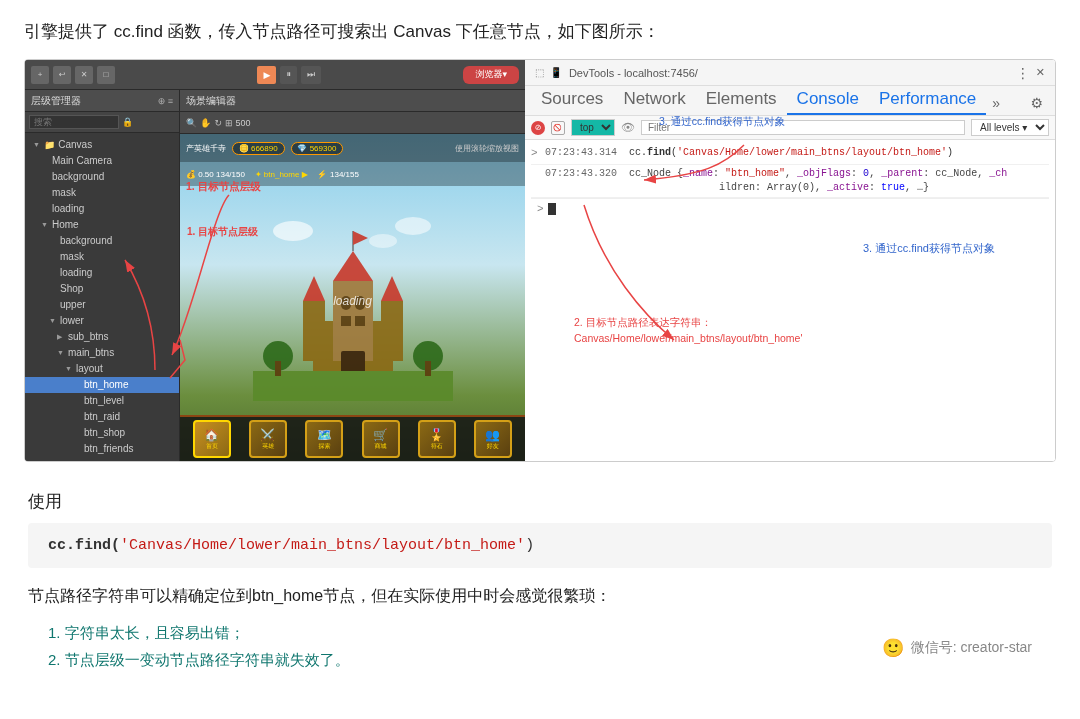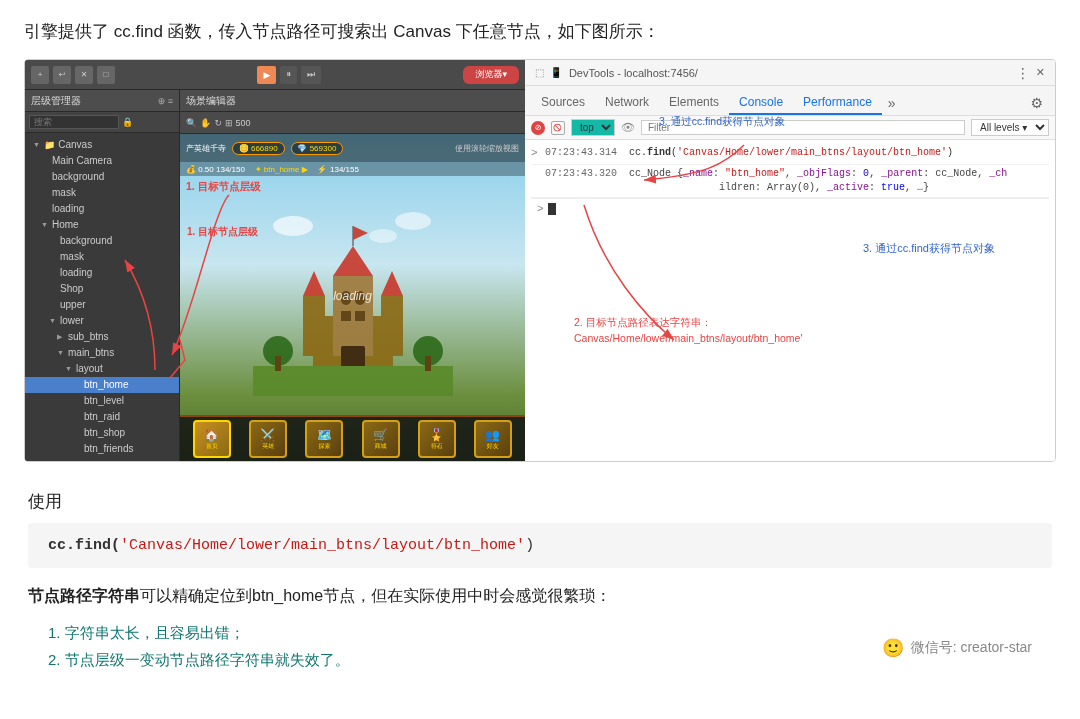--- a/index.html
+++ b/index.html
@@ -260,21 +260,21 @@
       height: 30px;
       display: flex;
       align-items: flex-end;
       padding: 0 6px;
       border-bottom: 1px solid #ddd;
       gap: 0;
     }
 
     .dt-tab {
       padding: 4px 10px;
-      font-size: 12px;
+      font-size: 17px;
       color: #666;
       border-bottom: 2px solid transparent;
       cursor: pointer;
     }
 
     .dt-tab.active {
       color: #1a73e8;
       border-bottom: 2px solid #1a73e8;
     }
 
@@ -463,21 +463,21 @@
     }
 
     .description-text {
       font-size: 16px;
       color: #222;
       margin-bottom: 10px;
       line-height: 1.7;
     }
 
     .description-text strong {
-      font-weight: bold;
+      font-weight: normal;
     }
 
     .list-items {
       padding-left: 20px;
     }
 
     .list-items li {
       font-size: 15px;
       color: #0f766e;
       line-height: 1.8;
@@ -666,21 +666,21 @@
                   <span>666890</span>
                 </div>
                 <div class="game-resource">
                   <span>💎</span>
                   <span>569300</span>
                 </div>
                 <div style="font-size:8px; color:#ccc; margin-left:auto;">
                   <span>使用滚轮缩放视图</span>
                 </div>
               </div>
-              <div style="height:14px; background:rgba(0,0,0,0.3); display:flex; align-items:center; padding:0 6px; font-size:8px; color:#fff; gap:10px;">
+              <div style="height:24px; background:rgba(0,0,0,0.3); display:flex; align-items:center; padding:0 6px; font-size:8px; color:#fff; gap:10px;">
                 <span>💰 0.50  134/150</span>
                 <span style="color:#FFD700;">✦ btn_home ▶</span>
                 <span>⚡ 134/155</span>
               </div>
               <div class="game-castle-area">
 
                 <svg width="200" height="200" viewBox="0 0 200 200" class="castle-svg">
 
                   <rect x="60" y="120" width="80" height="70" fill="#8B6914" rx="2"></rect>
 

